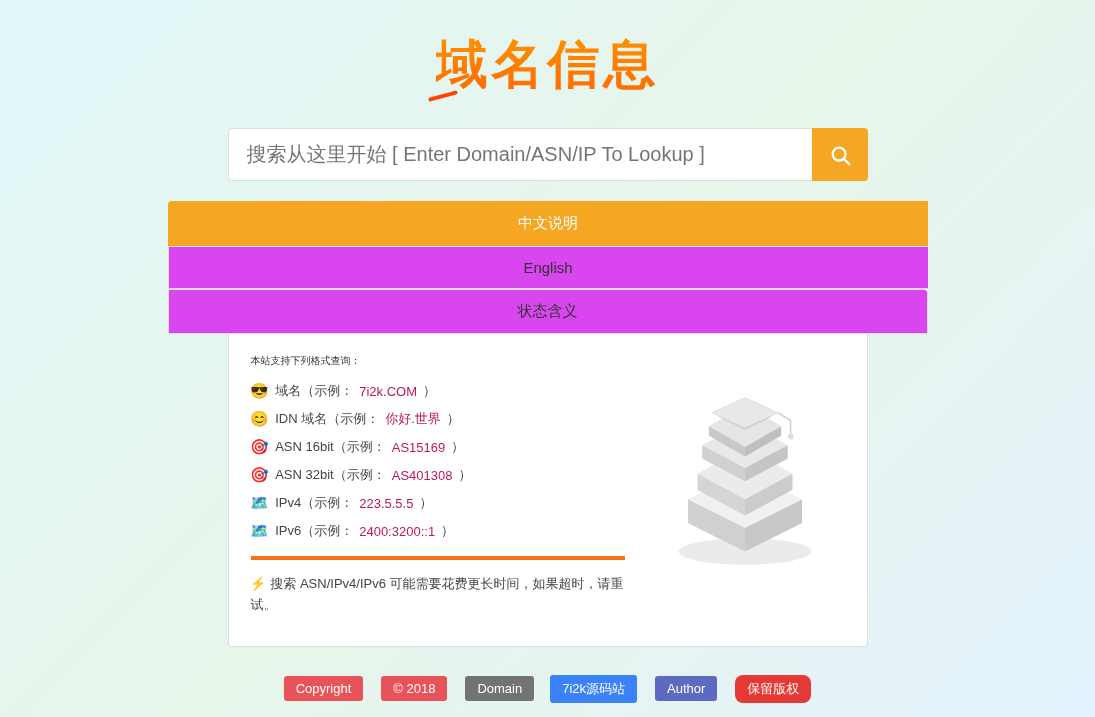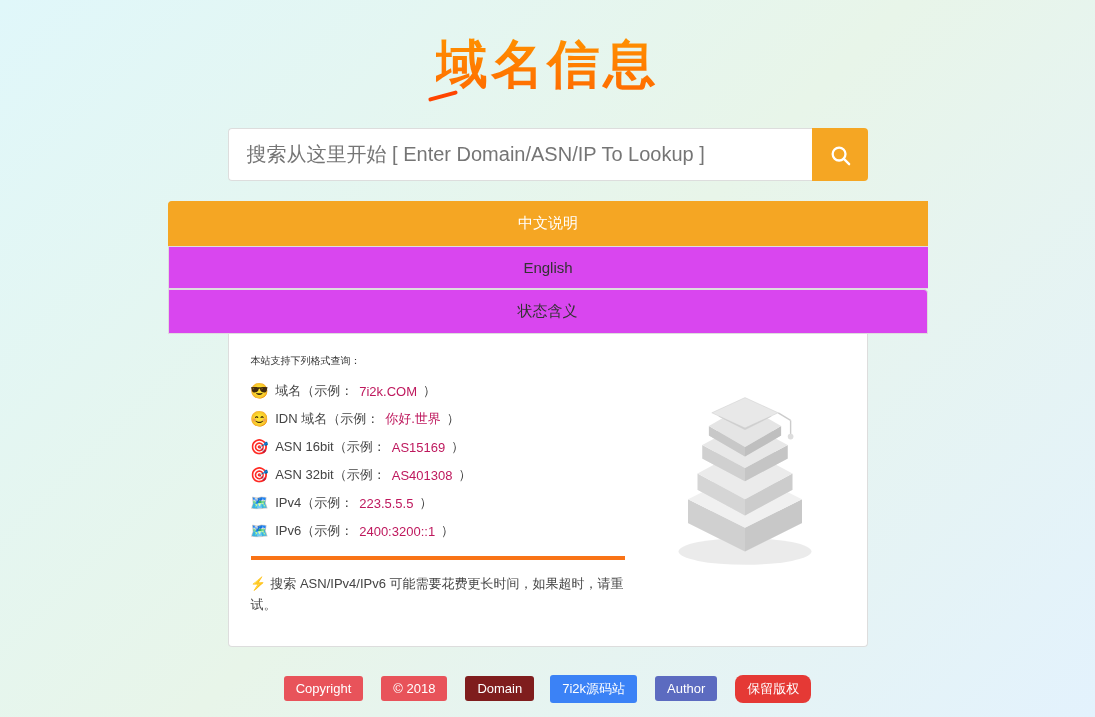--- a/index.html
+++ b/index.html
@@ -166,21 +166,21 @@
       gap: 16px;
       align-items: center;
     }
     .footer-badge {
       padding: 5px 12px;
       font-size: 13px;
       color: white;
       border-radius: 3px;
     }
     .badge-copyright { background: #e8535a; margin-right: 2px; }
-    .badge-domain { background: #7f1d1d; margin-right: 0; }
+    .badge-domain { background: #737373; margin-right: 0; }
     .badge-domain-link { background: #3b82f6; margin-right: 2px; }
     .badge-author { background: #5c6bc0; margin-right: 2px; }
     .badge-reserved { background: #e53935; border-radius: 8px; }
   </style>
 </head>
 <body>
 
 <div class="page-wrapper">
 
   <div class="logo-area">

